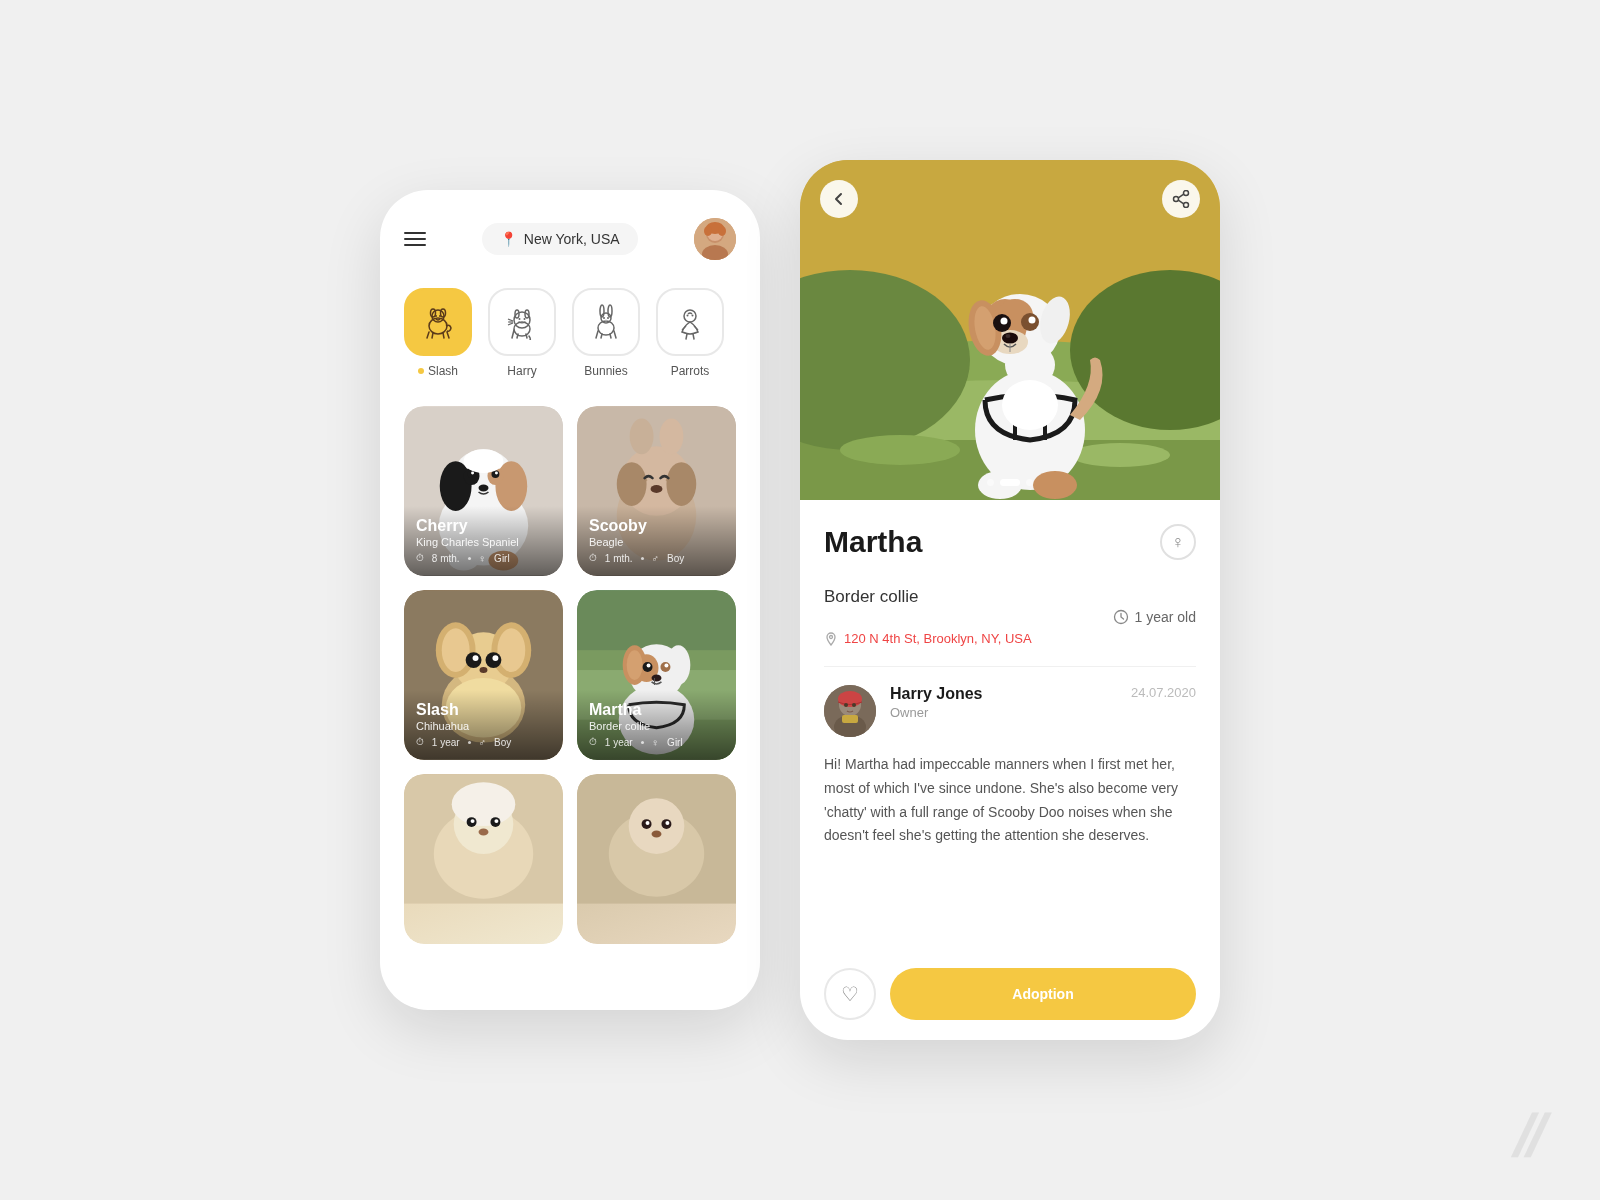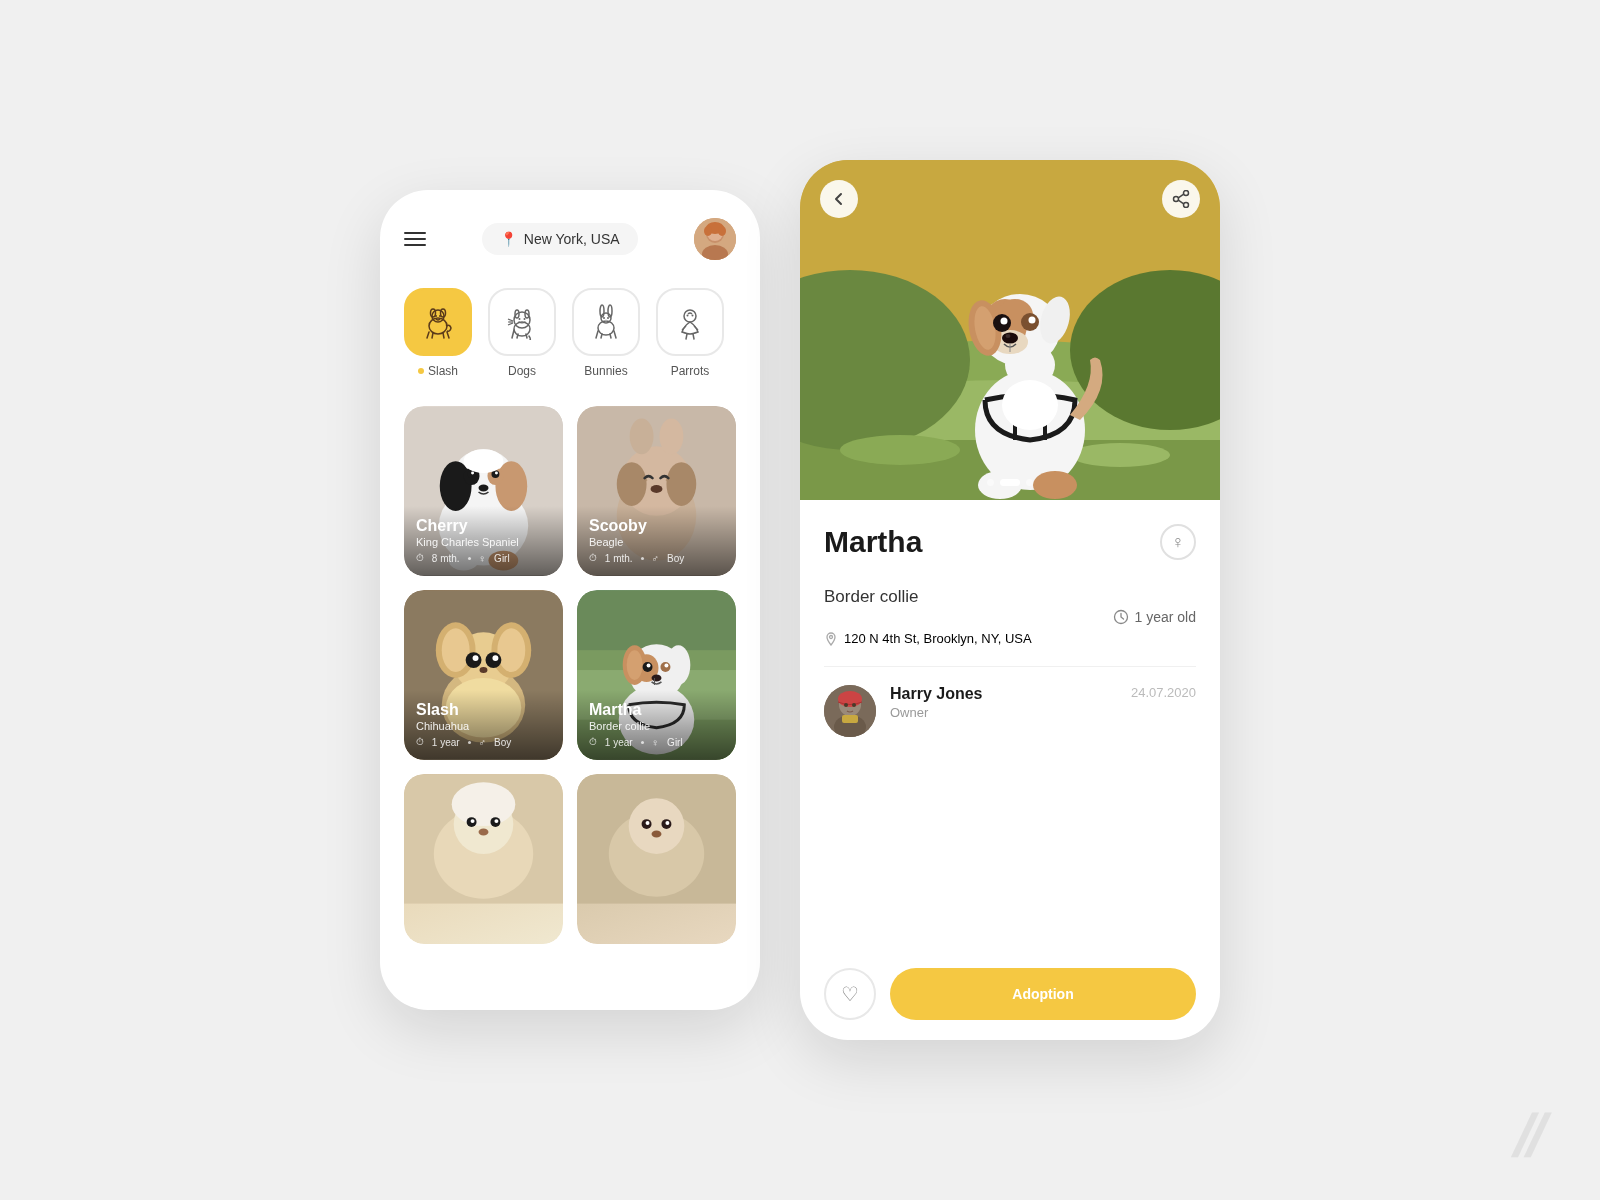--- a/index.html
+++ b/index.html
@@ -345,21 +345,21 @@
       font-size: 14px;
       color: #666;
       margin-top: 41px;
     }
 
     .pet-location {
       display: flex;
       align-items: center;
       gap: 6px;
       font-size: 13px;
-      color: #000000;
+      color: #ef4444;
       margin-bottom: 20px;
     }
 
     .divider {
       height: 1px;
       background: #f0f0f0;
       margin-bottom: 18px;
     }
 
     .owner-row {
@@ -530,21 +530,21 @@
               <line x1="9" y1="18" x2="4" y2="18" stroke="#666" stroke-width="1.2"></line>
               <line x1="9" y1="19" x2="4" y2="21" stroke="#666" stroke-width="1.2"></line>
               <ellipse cx="18" cy="25" rx="8" ry="7" fill="none" stroke="#666" stroke-width="1.5"></ellipse>
               <path d="M25 32 Q27 35 26 36" stroke="#666" stroke-width="1.5" stroke-linecap="round"></path>
               <line x1="10" y1="26" x2="8" y2="34" stroke="#666" stroke-width="1.5" stroke-linecap="round"></line>
               <line x1="14" y1="30" x2="13" y2="34" stroke="#666" stroke-width="1.5" stroke-linecap="round"></line>
               <line x1="22" y1="30" x2="23" y2="34" stroke="#666" stroke-width="1.5" stroke-linecap="round"></line>
             </svg>
           </div>
           <span class="cat-label">
-            <span>Dogs</span>
+            <span>Harry</span>
           </span>
         </div>
 
         <div class="cat-item">
           <div class="cat-icon-wrap">
             <svg width="36" height="36" viewBox="0 0 36 36" fill="none" xmlns="http://www.w3.org/2000/svg">
               <ellipse cx="18" cy="24" rx="8" ry="7" fill="none" stroke="#666" stroke-width="1.5"></ellipse>
               <circle cx="18" cy="14" r="5" fill="none" stroke="#666" stroke-width="1.5"></circle>
               <ellipse cx="14" cy="7" rx="2" ry="6" fill="none" stroke="#666" stroke-width="1.5"></ellipse>
               <ellipse cx="22" cy="7" rx="2" ry="6" fill="none" stroke="#666" stroke-width="1.5"></ellipse>
@@ -914,20 +914,21 @@
               <rect x="18" y="30" width="16" height="8" rx="2" fill="#c8a840"></rect>
             </svg>
           </div>
           <div class="owner-info">
             <div class="owner-name">Harry Jones</div>
             <div class="owner-role">Owner</div>
           </div>
           <div class="owner-date">24.07.2020</div>
         </div>
 
+        <p class="pet-description">Hi! Martha had impeccable manners when I first met her, most of which I've since undone. She's also become very 'chatty' with a full range of Scooby Doo noises when she doesn't feel she's getting the attention she deserves.</p>
 
         <div class="bottom-actions">
           <div class="fav-btn">
             <span>♡</span>
           </div>
           <button class="adoption-btn">
             <span>Adoption</span>
           </button>
         </div>
 

